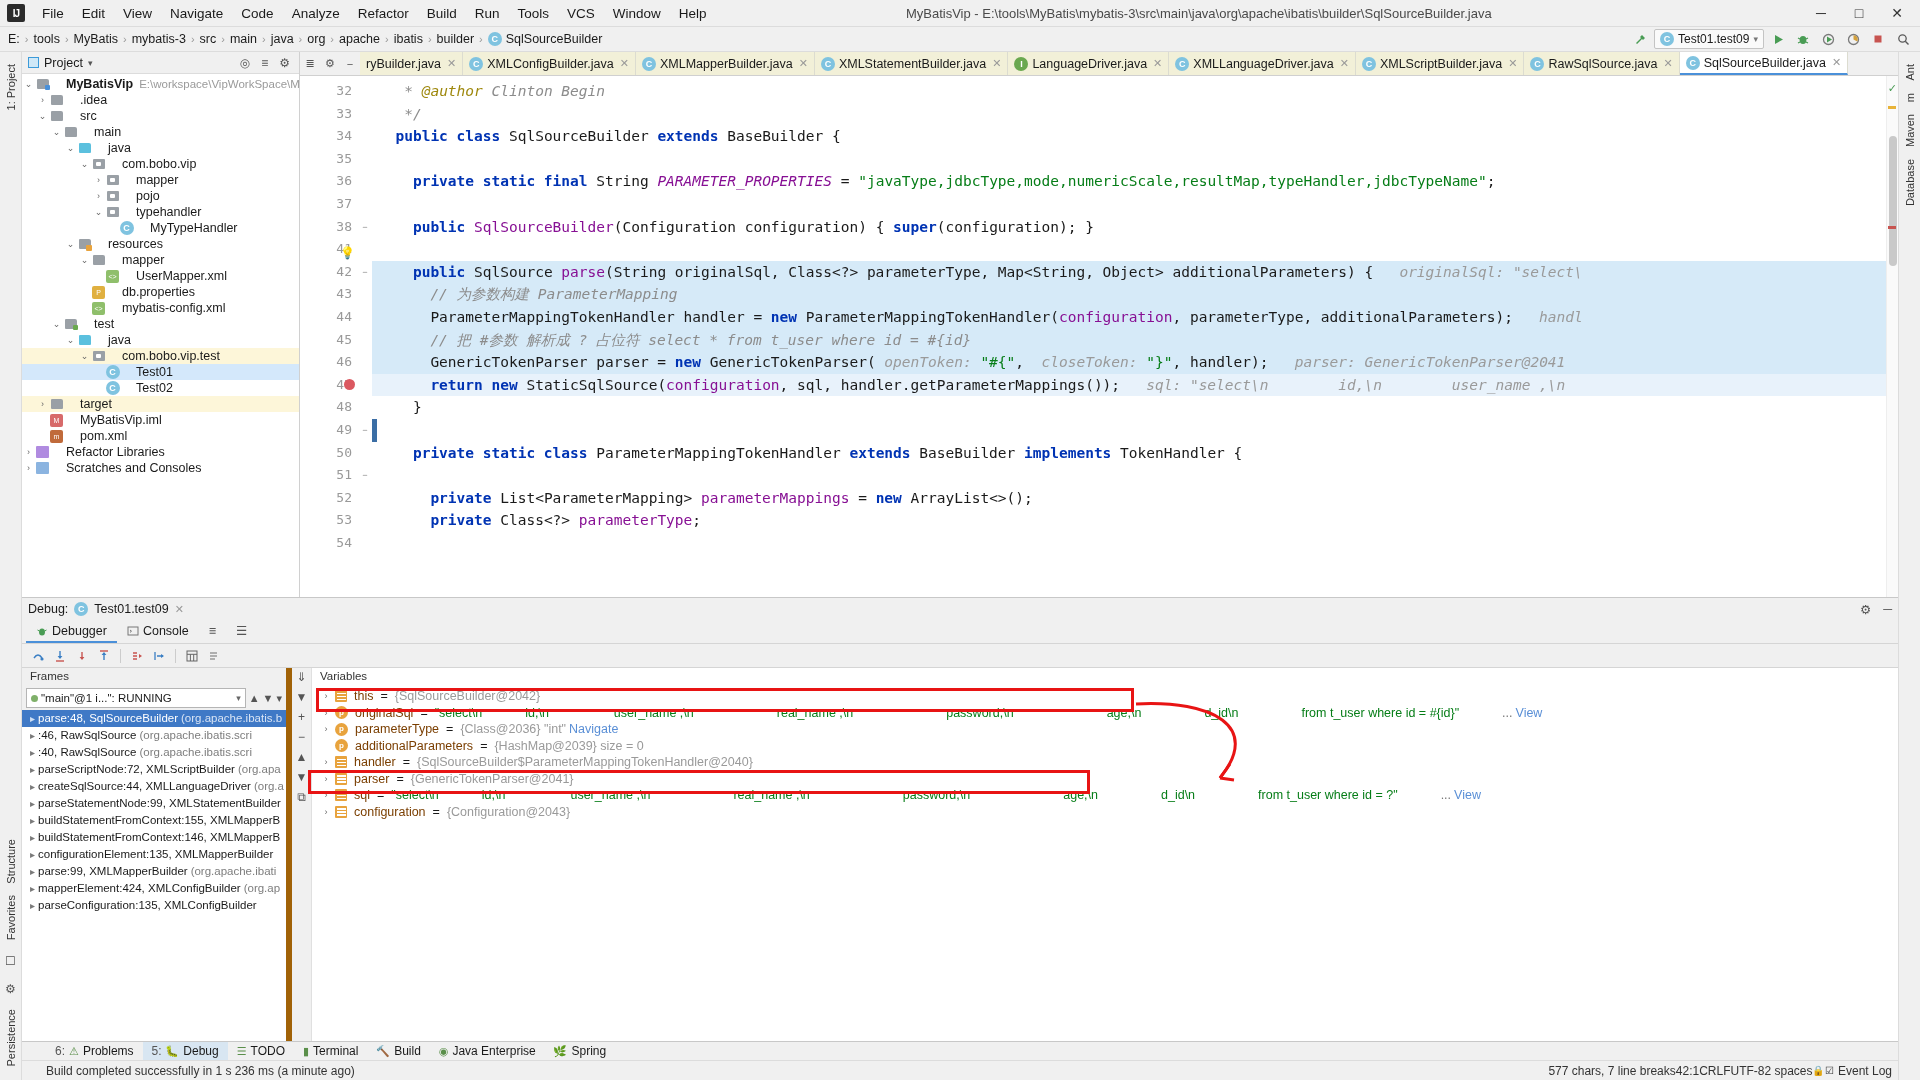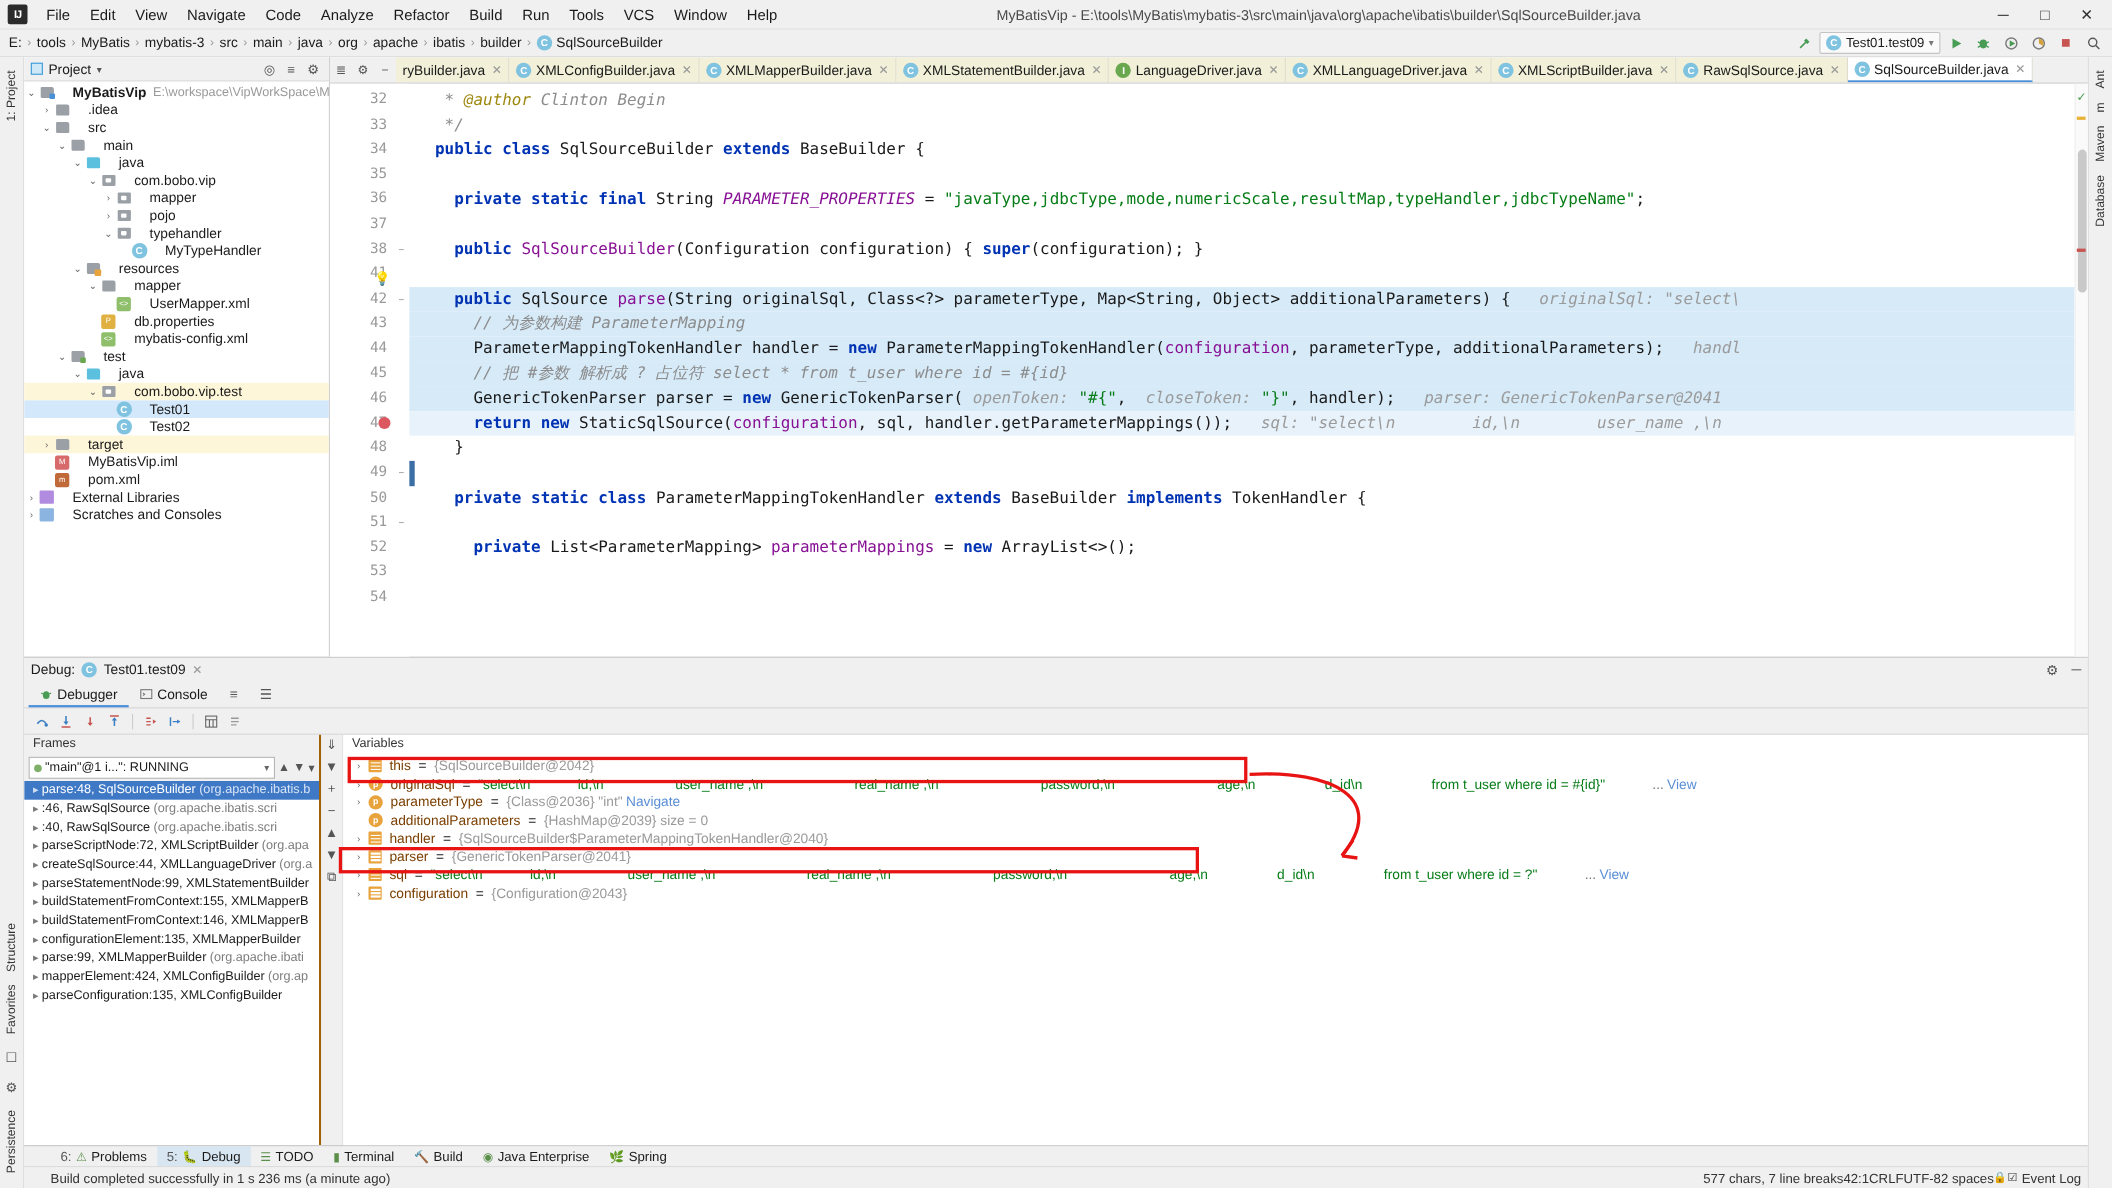--- a/index.html
+++ b/index.html
@@ -143,21 +143,21 @@
               border-bottom:1px solid #d5d5d5; flex:none; }
   .dtab { display:flex; align-items:center; gap:4px; padding:0 10px; font-size:12.5px;
           border-bottom:2px solid transparent; }
   .dtab.active { border-bottom-color:#4a90d9; font-weight:normal; }
   .dbg-toolbar { height:24px; display:flex; align-items:center; gap:2px; padding-left:6px;
                  border-bottom:1px solid #d5d5d5; flex:none; }
   .dti { width:20px; height:20px; display:flex; align-items:center; justify-content:center;
          font-size:12px; color:#555; }
   .dti.sep { width:1px; background:#ccc; height:14px; margin:0 4px; }
   .dbg-body { flex:1; display:flex; min-height:0; }
-  .frames { width:270px; background:#f0f0f0; border-right:2px solid #a16207;
+  .frames { width:270px; background:#f0f0f0; border-right:6px solid #a16207;
             display:flex; flex-direction:column; flex:none; }
   .pane-title { height:18px; font-size:11.5px; color:#333; padding:2px 0 0 8px; flex:none; }
   .frame-tools { display:flex; align-items:center; gap:3px; padding:2px 4px; flex:none; }
   .thread-sel { flex:1; height:20px; border:1px solid #b5b5b5; background:#fff; font-size:11.5px;
                 display:flex; align-items:center; gap:3px; padding:0 4px; }
   .flist { flex:1; overflow:hidden; background:#fff; font-size:11.5px; }
   .frow { height:17px; line-height:17px; padding-left:8px; white-space:nowrap; overflow:hidden;
           display:flex; align-items:center; gap:3px; }
   .frow.sel { background:#3f79c6; color:#fff; }
   .frow .dim { color:#7d7d7d; }
@@ -518,21 +518,21 @@
                   <span class="mvnico">m</span>
                 </span>
                 <span class="tlabel">pom.xml</span>
               </div>
               <div class="tnode">
                 <span style="width:0px;flex:none"></span>
                 <span class="arrow">›</span>
                 <span class="tico">
                   <span class="libico"></span>
                 </span>
-                <span class="tlabel">External Libraries</span>
+                <span class="tlabel">Refactor Libraries</span>
               </div>
               <div class="tnode">
                 <span style="width:0px;flex:none"></span>
                 <span class="arrow">›</span>
                 <span class="tico">
                   <span class="libico" style="background:#8bb4e0"></span>
                 </span>
                 <span class="tlabel">Scratches and Consoles</span>
               </div>
             </div>
@@ -651,20 +651,21 @@
                 <div class="cl hl">      <span class="cmt-cn">// 为参数构建 ParameterMapping</span></div>
                 <div class="cl hl">      ParameterMappingTokenHandler handler = <span class="kw">new</span> ParameterMappingTokenHandler(<span class="fld">configuration</span>, parameterType, additionalParameters);   <span class="hint">handl</span></div>
                 <div class="cl hl">      <span class="cmt-cn">// 把 #参数 解析成 ? 占位符 select * from t_user where id = #{id}</span></div>
                 <div class="cl hl">      GenericTokenParser parser = <span class="kw">new</span> GenericTokenParser( <span class="hint">openToken:</span> <span class="str">"#{"</span>,  <span class="hint">closeToken:</span> <span class="str">"}"</span>, handler);   <span class="hint">parser: GenericTokenParser@2041</span></div>
                 <div class="cl hl curr">      <span class="kw">return new</span> StaticSqlSource(<span class="fld">configuration</span>, sql, handler.getParameterMappings());   <span class="hint">sql: "select\n        id,\n        user_name ,\n</span></div>
                 <div class="cl">    }</div>
                 <div class="cl"></div>
                 <div class="cl">    <span class="kw">private static class</span> ParameterMappingTokenHandler <span class="kw">extends</span> BaseBuilder <span class="kw">implements</span> TokenHandler {</div>
                 <div class="cl"></div>
                 <div class="cl">      <span class="kw">private</span> List&lt;ParameterMapping&gt; <span class="fld">parameterMappings</span> = <span class="kw">new</span> ArrayList&lt;&gt;();</div>
+                <div class="cl">      <span class="kw">private</span> Class&lt;?&gt; <span class="fld">parameterType</span>;</div>
                 <div style="position: absolute; left: 0px; top: 343px; width: 5px; height: 22.6px; background: rgb(59, 110, 165);"></div>
               </div>
             <div class="scrollcol">
               <div class="sthumb" style="top:60px;height:130px;"></div>
               <div class="errmark" style="top:30px;background:#e8b339;"></div>
               <div class="errmark" style="top:150px;background:#c75450;"></div>
               <div style="position:absolute;top:6px;right:1px;color:#499c54;font-size:11px;">✓</div>
             </div>
           </div>
         </div>

